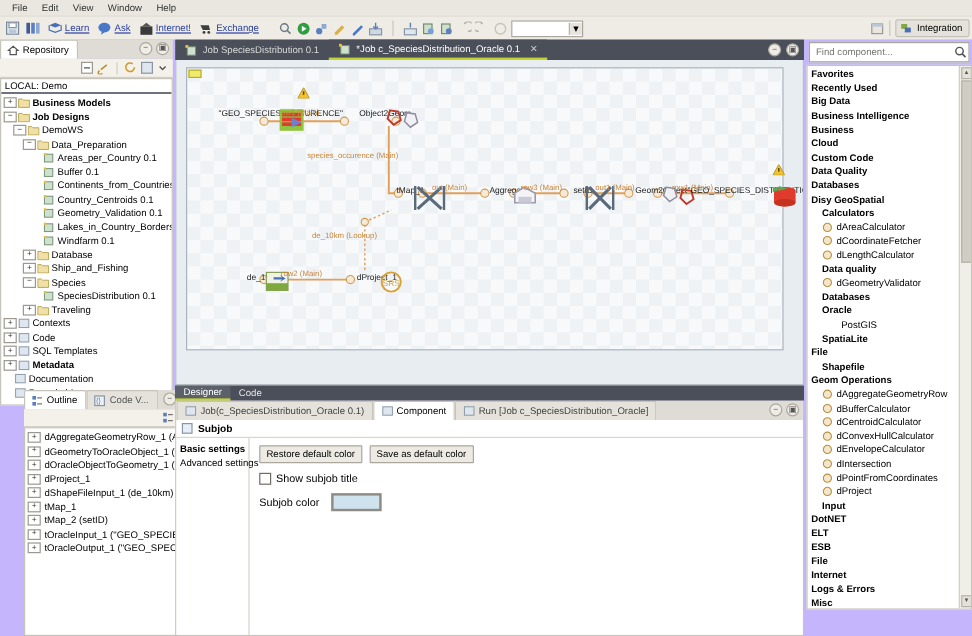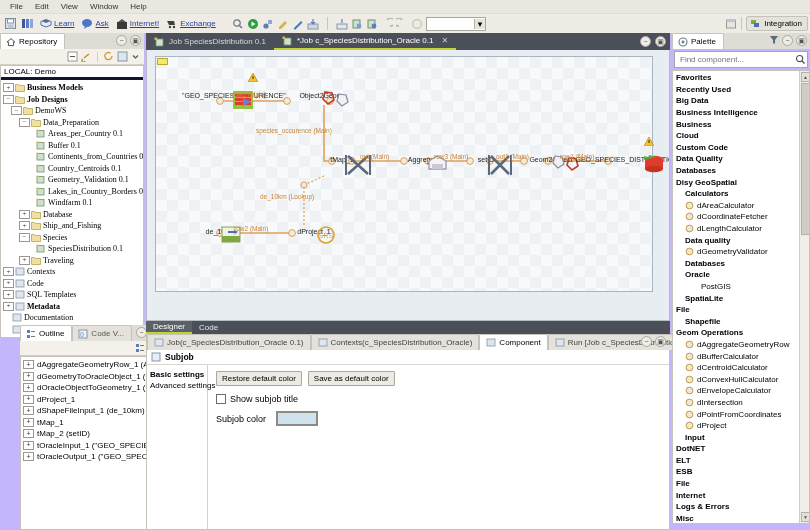--- a/index.html
+++ b/index.html
@@ -43,21 +43,21 @@
         background:#fff;border:1px solid #c5c3ba;border-bottom:none;font-size:8px;
         border-radius:2px 2px 0 0;}
   .ptab.inactive{background:#e4e2da;color:#555;}
   .ptab-btns{position:absolute;right:3px;top:2px;display:flex;gap:3px;}
   .rbtn{width:9px;height:9px;border-radius:50%;border:1px solid #a9a79e;background:#eeece5;
         display:flex;align-items:center;justify-content:center;font-size:7px;color:#555;line-height:1;}
 
   .repo-toolbar{height:15px;background:#f3f1ea;border-bottom:1px solid #d2d0c7;
                 display:flex;align-items:center;justify-content:flex-end;gap:3px;padding-right:4px;}
   .tree{background:#fff;border:1px solid #c5c3ba;height:271px;overflow:hidden;position:relative;}
-  .tree-inner{padding:2px 0 0 2px;font-family:Liberation Serif, serif;}
+  .tree-inner{padding:2px 0 0 2px;}
   .trow{display:flex;align-items:center;height:11.5px;white-space:nowrap;font-size:8px;}
   .exp{width:9px;height:9px;flex:0 0 9px;display:flex;align-items:center;justify-content:center;
        font-size:7px;color:#333;}
   .exp.box{border:1px solid #9a9890;background:#fff;width:7px;height:7px;line-height:6px;
            font-size:7px;margin-right:1px;}
   .tlbl{margin-left:2px;}
   .tlbl.b{font-weight:bold;}
 
   .outline-wrap{position:absolute;top:292px;left:0;width:144px;height:205px;padding-left:20px;}
   .outline-toolbar{height:14px;background:#f3f1ea;display:flex;justify-content:flex-end;
@@ -336,21 +336,21 @@
             </svg>
           </span>
         <span class="ico">
             <svg width="9" height="9" viewBox="0 0 9 9">
               <path d="M2 3.5l2.5 2.5L7 3.5" fill="none" stroke="#555" stroke-width="1.2"></path>
             </svg>
           </span>
       </div>
 
       <div class="tree">
-        <div style="font-size:8px;padding:1px 0 1px 3px;border-bottom:3px solid #0f172a;">LOCAL: Demo</div>
+        <div style="font-size:8px;padding:1px 0 1px 3px;border-bottom:1px solid #0f172a;">LOCAL: Demo</div>
         <div class="tree-inner" id="tree-inner">
             <div class="trow" style="padding-left: 0px;">
               <span class="exp box">+</span>
               <span class="ico">
                 <svg width="10" height="9" viewBox="0 0 10 9">
                   <path d="M0.5 1.5h3l1 1h5v6h-9z" fill="#f0e0a8" stroke="#b9a44e" stroke-width="0.8"></path>
                 </svg>
               </span>
               <span class="tlbl b">Business Models</span>
             </div>
@@ -809,28 +809,20 @@
       <div class="proppanel">
         <div class="ptabbar" id="ptabbar">
           <div class="ptb">
               <span class="ico">
                 <svg width="10" height="9" viewBox="0 0 10 9">
                   <rect x="1" y="1" width="8" height="7" fill="#dfe6ef" stroke="#8796a6" stroke-width="0.8"></rect>
                 </svg>
               </span>
               <span>Job(c_SpeciesDistribution_Oracle 0.1)</span>
             </div>
-            <div class="ptb">
-              <span class="ico">
-                <svg width="10" height="9" viewBox="0 0 10 9">
-                  <rect x="1" y="1" width="8" height="7" fill="#dfe6ef" stroke="#8796a6" stroke-width="0.8"></rect>
-                </svg>
-              </span>
-              <span>Contexts(c_SpeciesDistribution_Oracle)</span>
-            </div>
             <div class="ptb active">
               <span class="ico">
                 <svg width="10" height="9" viewBox="0 0 10 9">
                   <rect x="1" y="1" width="8" height="7" fill="#dfe6ef" stroke="#8796a6" stroke-width="0.8"></rect>
                 </svg>
               </span>
               <span>Component</span>
             </div>
             <div class="ptb">
               <span class="ico">
@@ -870,40 +862,20 @@
             <div class="clrrow">
               <span>Subjob color</span>
               <span class="clrswatch"></span>
             </div>
           </div>
         </div>
       </div>
     </div>
 
     <div class="rightcol">
-      <div class="pal-tabbar">
-        <div class="ptab">
-          <span class="ico">
-              <svg width="10" height="10" viewBox="0 0 10 10">
-                <circle cx="5" cy="5" r="4" fill="none" stroke="#6a7a8a" stroke-width="1.1"></circle>
-                <circle cx="5" cy="5" r="1.4" fill="#6a7a8a"></circle>
-              </svg>
-            </span>
-          <span>Palette</span>
-        </div>
-        <div class="ptab-btns">
-          <span class="ico">
-              <svg width="10" height="10" viewBox="0 0 10 10">
-                <path d="M1 1h8L6 5v4L4 8V5z" fill="#5a6a7a"></path>
-              </svg>
-            </span>
-          <span class="rbtn">−</span>
-          <span class="rbtn">▣</span>
-        </div>
-      </div>
 
       <div class="pal-search">
         <input placeholder="Find component..." style="">
         <span class="ico">
             <svg width="11" height="11" viewBox="0 0 11 11">
               <circle cx="4.6" cy="4.6" r="3.1" fill="none" stroke="#555" stroke-width="1.2"></circle>
               <line x1="6.9" y1="6.9" x2="9.6" y2="9.6" stroke="#555" stroke-width="1.4"></line>
             </svg>
           </span>
       </div>

